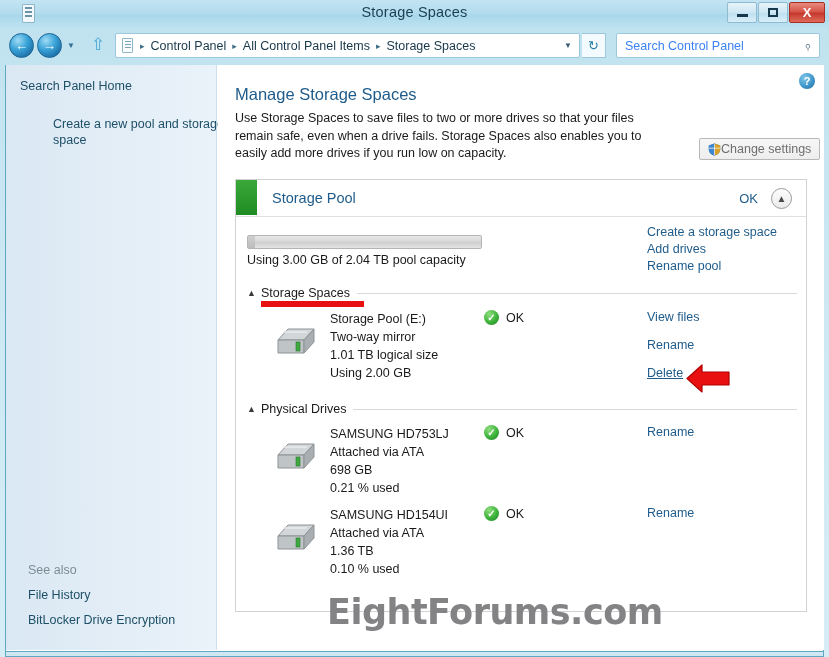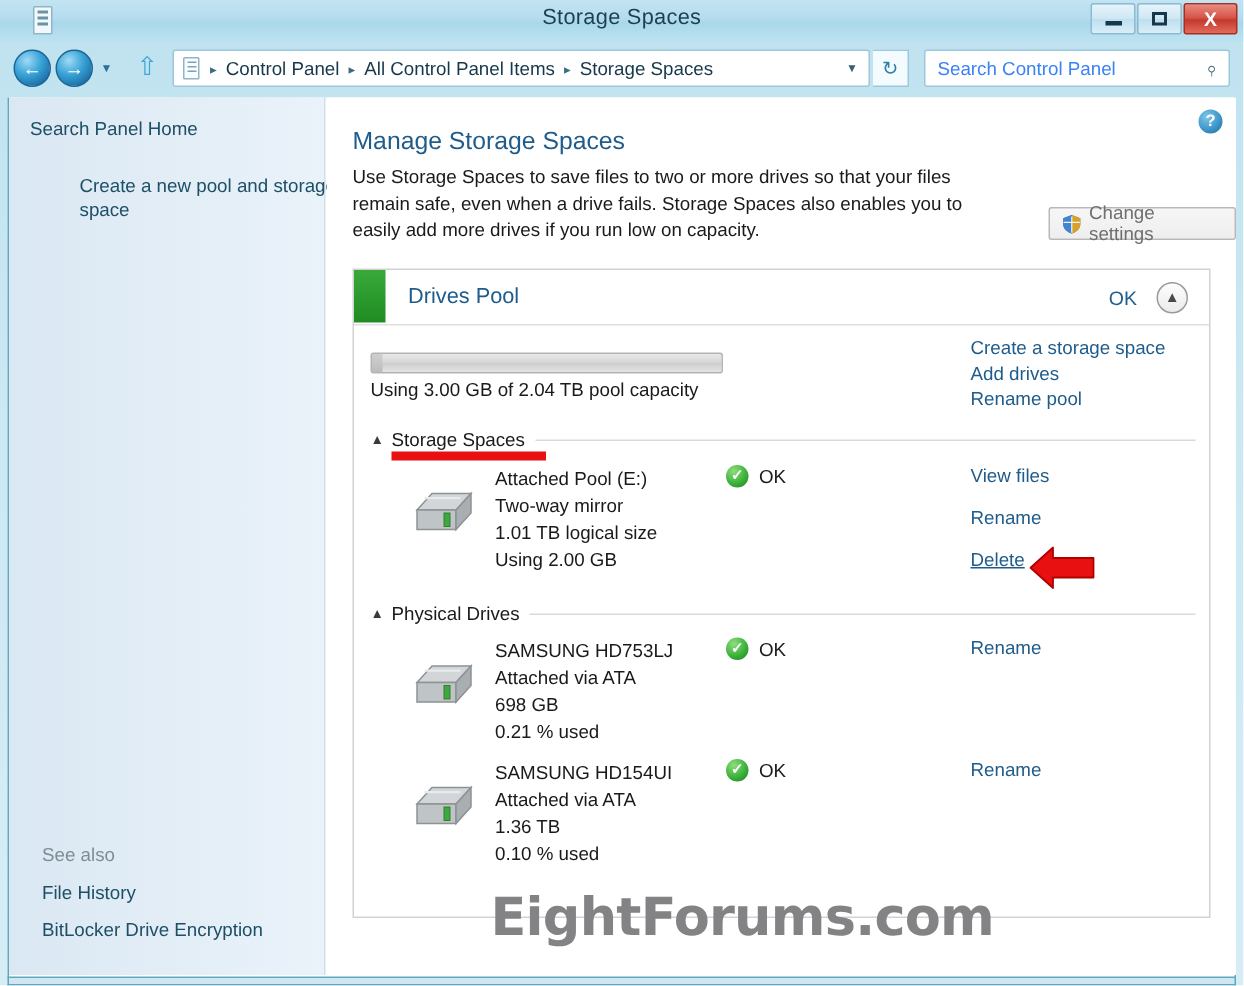--- a/index.html
+++ b/index.html
@@ -135,21 +135,21 @@
     position:absolute; left:17px; top:20px; font-size:16.5px; color:#1f5c8b;
   }
   .page-desc {
     position:absolute; left:17px; top:45px; width:440px;
     font-size:12.5px; color:#1a1a1a; line-height:17.5px;
   }
   .change-settings {
     position:absolute; left:481px; top:73px; height:22px; padding:0 8px;
     border:1px solid #b8b8b8; border-radius:2px;
     background: linear-gradient(to bottom,#f6f6f6 0%, #eeeeee 100%);
-    display:flex; align-items:center; gap:5px;
+    display:flex; align-items:center; 
     font-size:12.5px; color:#6f6f6f; box-sizing:border-box;justify-content:space-between;
   }
   .shield {
     width:13px; height:13px; position:relative; flex:none;
   }
   .shield svg { display:block; }
 
   
   .pool-panel {
     position:absolute; left:17px; top:114px; width:572px; height:433px;
@@ -306,21 +306,21 @@
             <path d="M1.3 6.4 H14.7" stroke="#f2f2f2" stroke-width="1"></path>
           </svg>
         </span>
         <span>Change settings</span>
       </div>
 
       <div class="pool-panel">
 
         <div class="pool-head">
           <div class="pool-swatch"></div>
-          <div class="pool-title">Drives Pool</div>
+          <div class="pool-title">Storage Pool</div>
           <div class="pool-status">OK</div>
           <div class="collapse-btn">
             <span>▲</span>
           </div>
         </div>
 
         <div class="usage-row">
           <div class="pbar">
               <div class="fill" style="width:3%"></div>
             </div>
@@ -343,21 +343,21 @@
           <div class="dev-icon">
             <svg width="44" height="35" viewBox="0 0 44 35">
               <path d="M4 16 L14 5 L40 5 L30 16 Z" fill="#d3d6d8" stroke="#8d9295" stroke-width="1"></path>
               <path d="M4 16 L30 16 L30 29 L4 29 Z" fill="#bfc4c7" stroke="#8d9295" stroke-width="1"></path>
               <path d="M30 16 L40 5 L40 18 L30 29 Z" fill="#a8aeb2" stroke="#8d9295" stroke-width="1"></path>
               <rect x="22" y="18" width="4" height="9" fill="#3fa83f" stroke="#2a7a2a" stroke-width="0.6"></rect>
               <path d="M9 8 L33 8" stroke="#e8eaec" stroke-width="1.5"></path>
             </svg>
           </div>
           <div class="dev-text">
-            <div>Attached Pool (E:)</div>
+            <div>Storage Pool (E:)</div>
             <div>Two-way mirror</div>
             <div>1.01 TB logical size</div>
             <div>Using 2.00 GB</div>
           </div>
           <div class="dev-status">
             <span class="okico">✓</span>
             <span class="ok-lbl">OK</span>
           </div>
           <div class="dev-links">
             <span class="lnk">View files</span>

